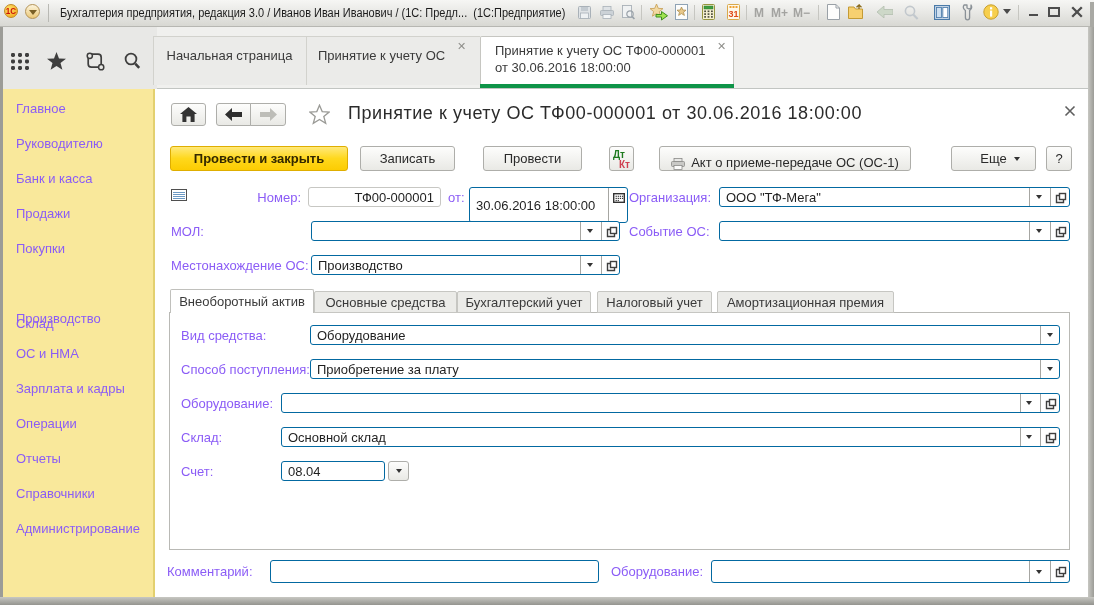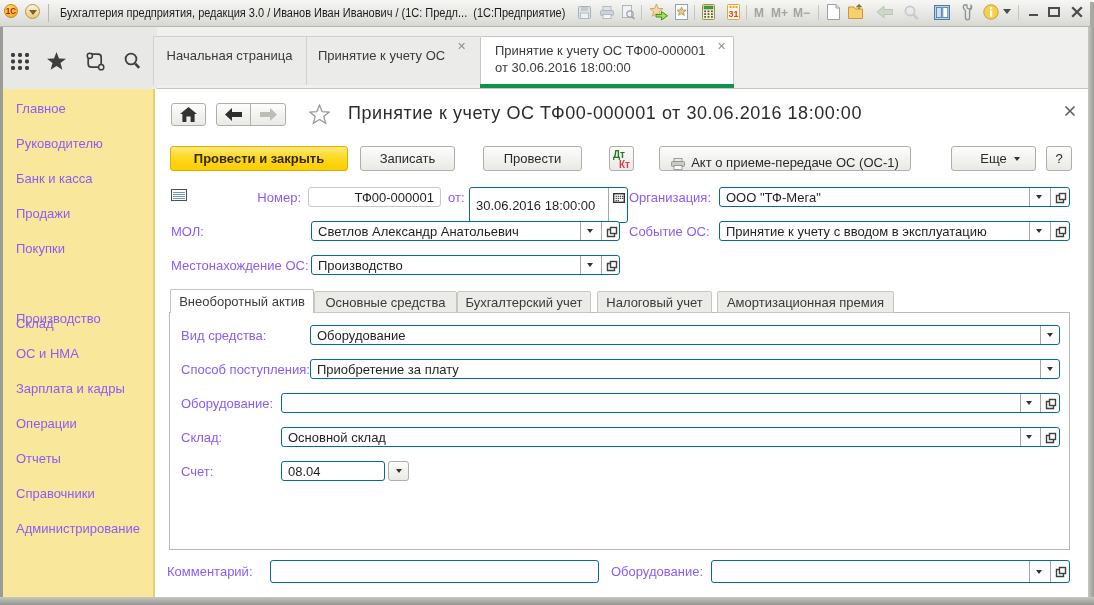--- a/index.html
+++ b/index.html
@@ -270,32 +270,30 @@
       <div class="seg" style="left:330px;"></div>
  <div class="dd" style="left:316px;"></div>
  <svg class="abs" style="left:334.5px;top:3.5px;" width="12" height="12" viewBox="0 0 12 12">
         <path d="M4 3.5 L1.5 3.5 L1.5 10.5 L8.5 10.5 L8.5 8" fill="none" stroke="#3f3f3f" stroke-width="1.4"></path>
         <rect x="4.5" y="1.5" width="6" height="6" fill="#fff" stroke="#3f3f3f" stroke-width="1.4"></rect>
       </svg>
     </div>
 
 <div class="lbl" style="left:171px;top:224px;">МОЛ:</div>
 <div class="inp" style="left:311px;top:221px;width:309px;height:20px;">
- <div class="tx">Светлов Александр Анатольевич</div>
  <div class="seg" style="left:268px;"></div>
       <div class="seg" style="left:289px;"></div>
  <div class="dd" style="left:275px;"></div>
  <svg class="abs" style="left:293.5px;top:3.5px;" width="12" height="12" viewBox="0 0 12 12">
         <path d="M4 3.5 L1.5 3.5 L1.5 10.5 L8.5 10.5 L8.5 8" fill="none" stroke="#3f3f3f" stroke-width="1.4"></path>
         <rect x="4.5" y="1.5" width="6" height="6" fill="#fff" stroke="#3f3f3f" stroke-width="1.4"></rect>
       </svg>
     </div>
 <div class="lbl" style="left:629px;top:224px;">Событие ОС:</div>
 <div class="inp" style="left:719px;top:221px;width:351px;height:20px;">
- <div class="tx">Принятие к учету с вводом в эксплуатацию</div>
  <div class="seg" style="left:309px;"></div>
       <div class="seg" style="left:330px;"></div>
  <div class="dd" style="left:316px;"></div>
  <svg class="abs" style="left:334.5px;top:3.5px;" width="12" height="12" viewBox="0 0 12 12">
         <path d="M4 3.5 L1.5 3.5 L1.5 10.5 L8.5 10.5 L8.5 8" fill="none" stroke="#3f3f3f" stroke-width="1.4"></path>
         <rect x="4.5" y="1.5" width="6" height="6" fill="#fff" stroke="#3f3f3f" stroke-width="1.4"></rect>
       </svg>
     </div>
 
 <div class="lbl" style="left:171px;top:258px;">Местонахождение ОС:</div>

